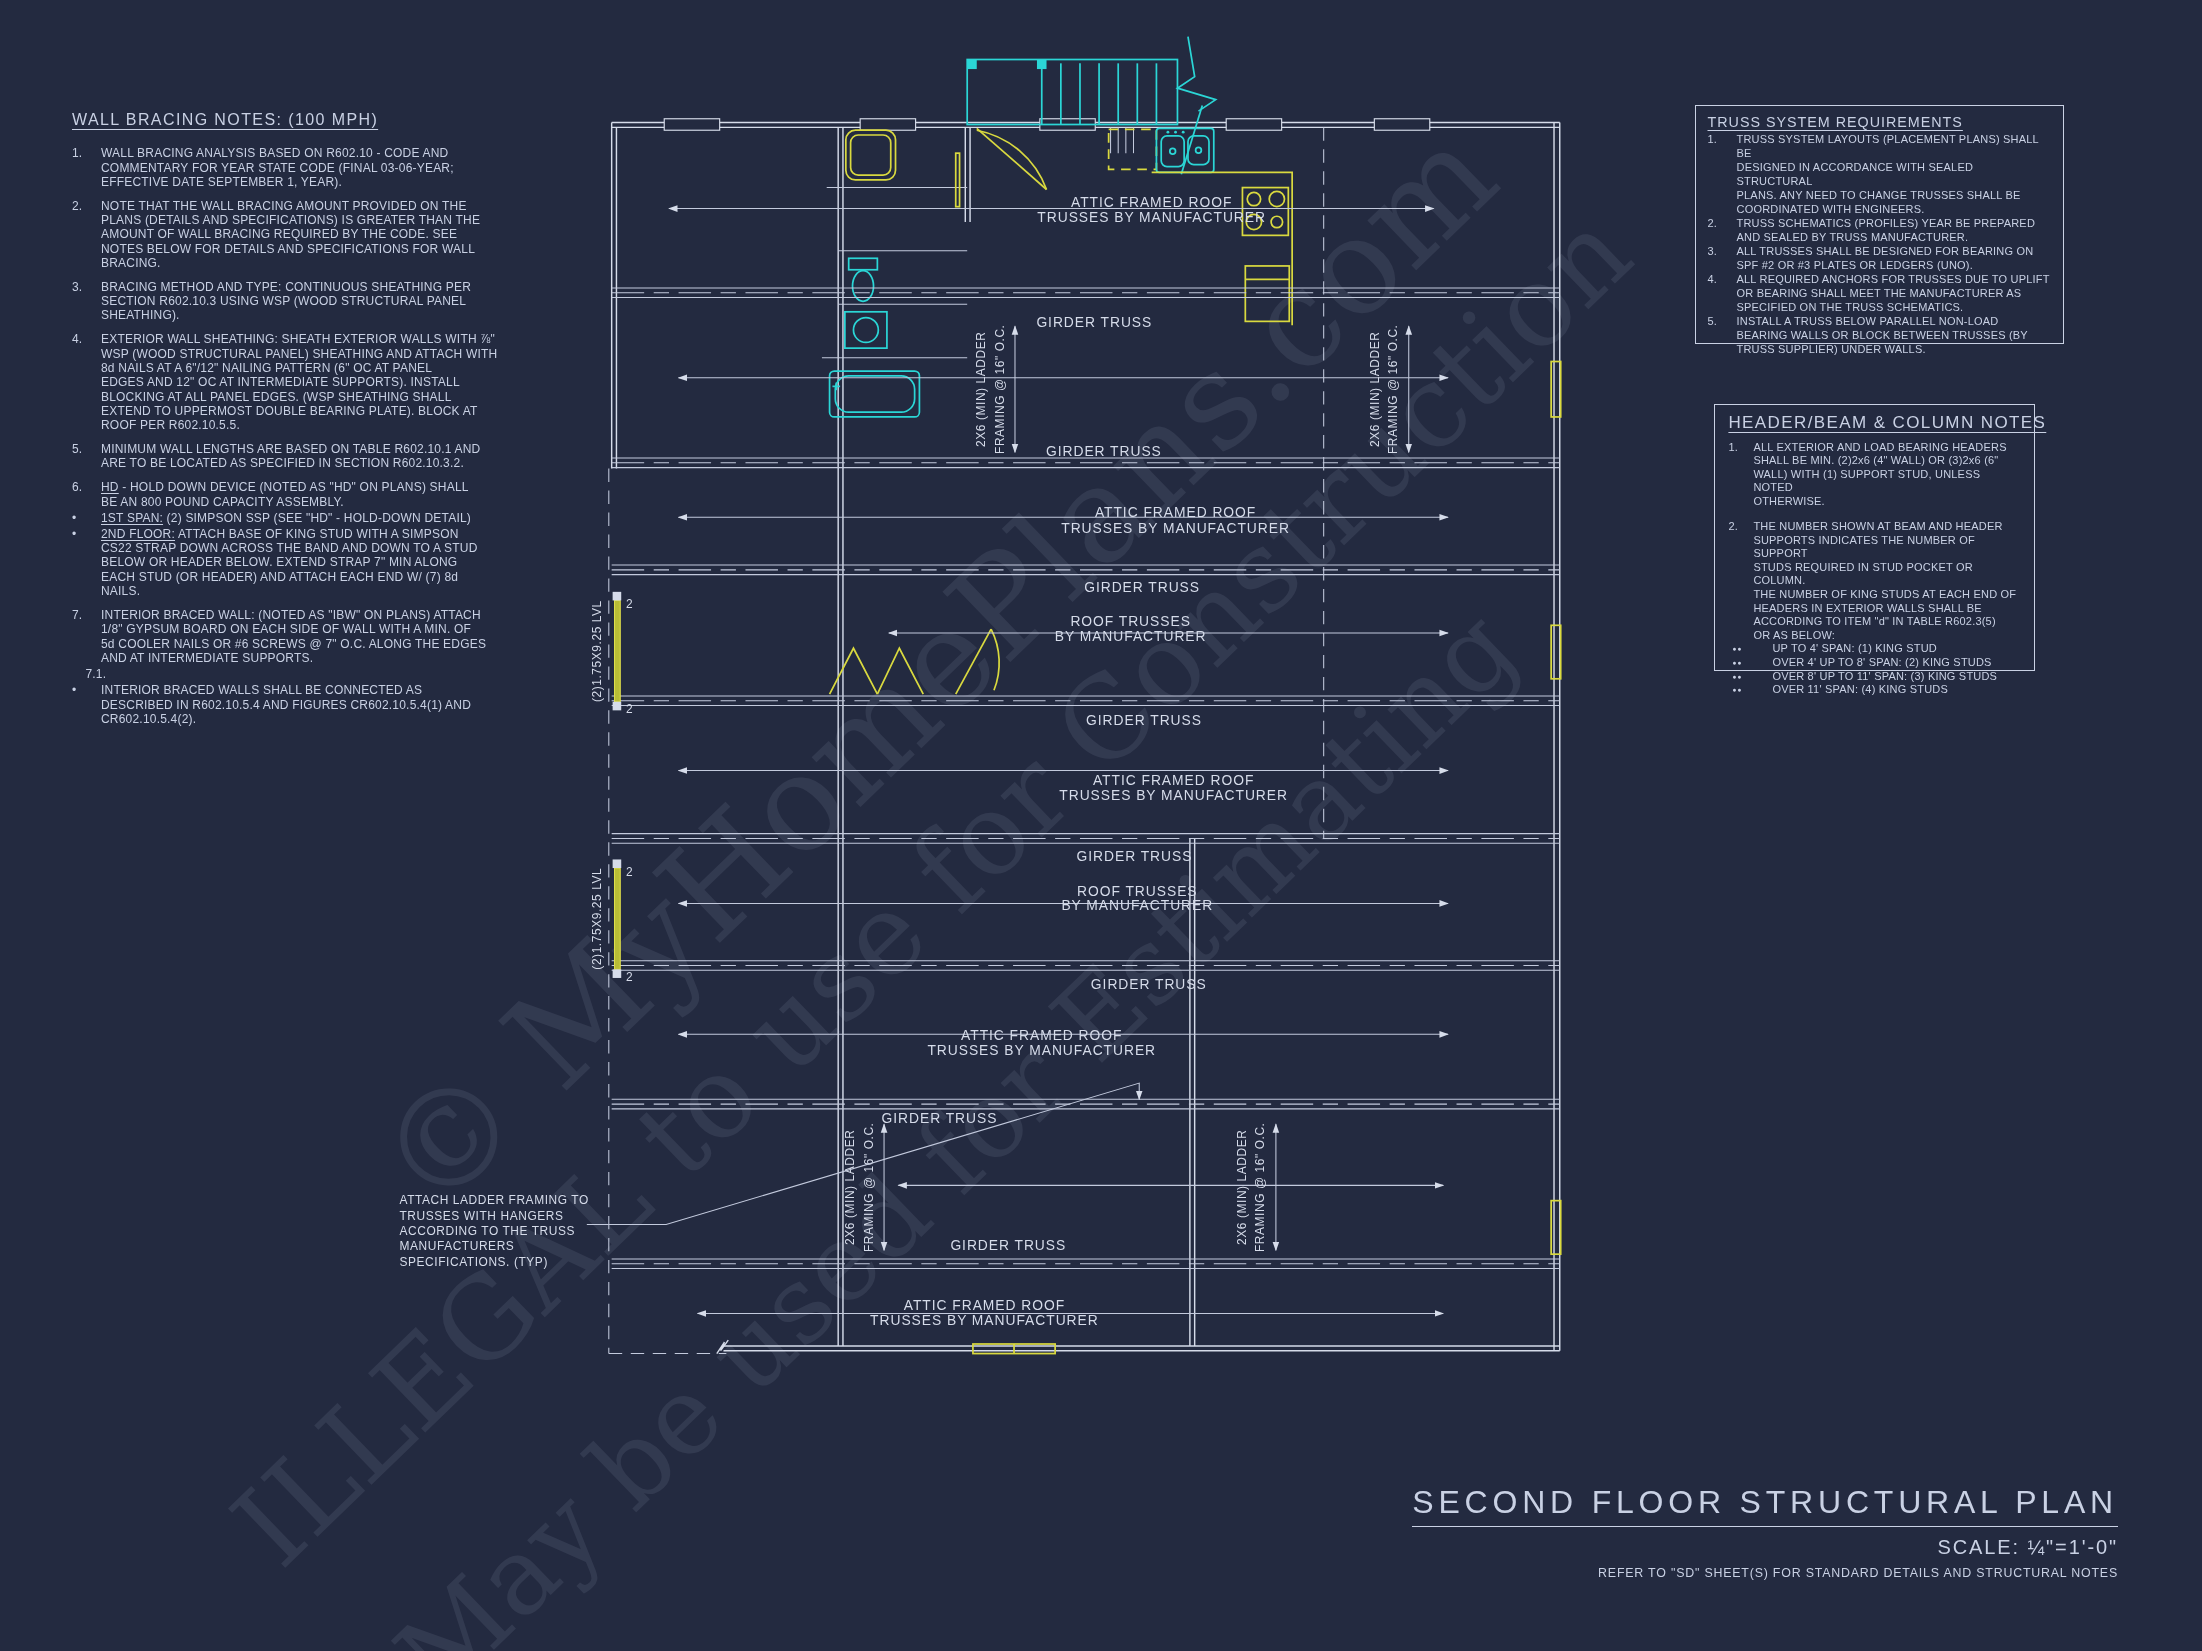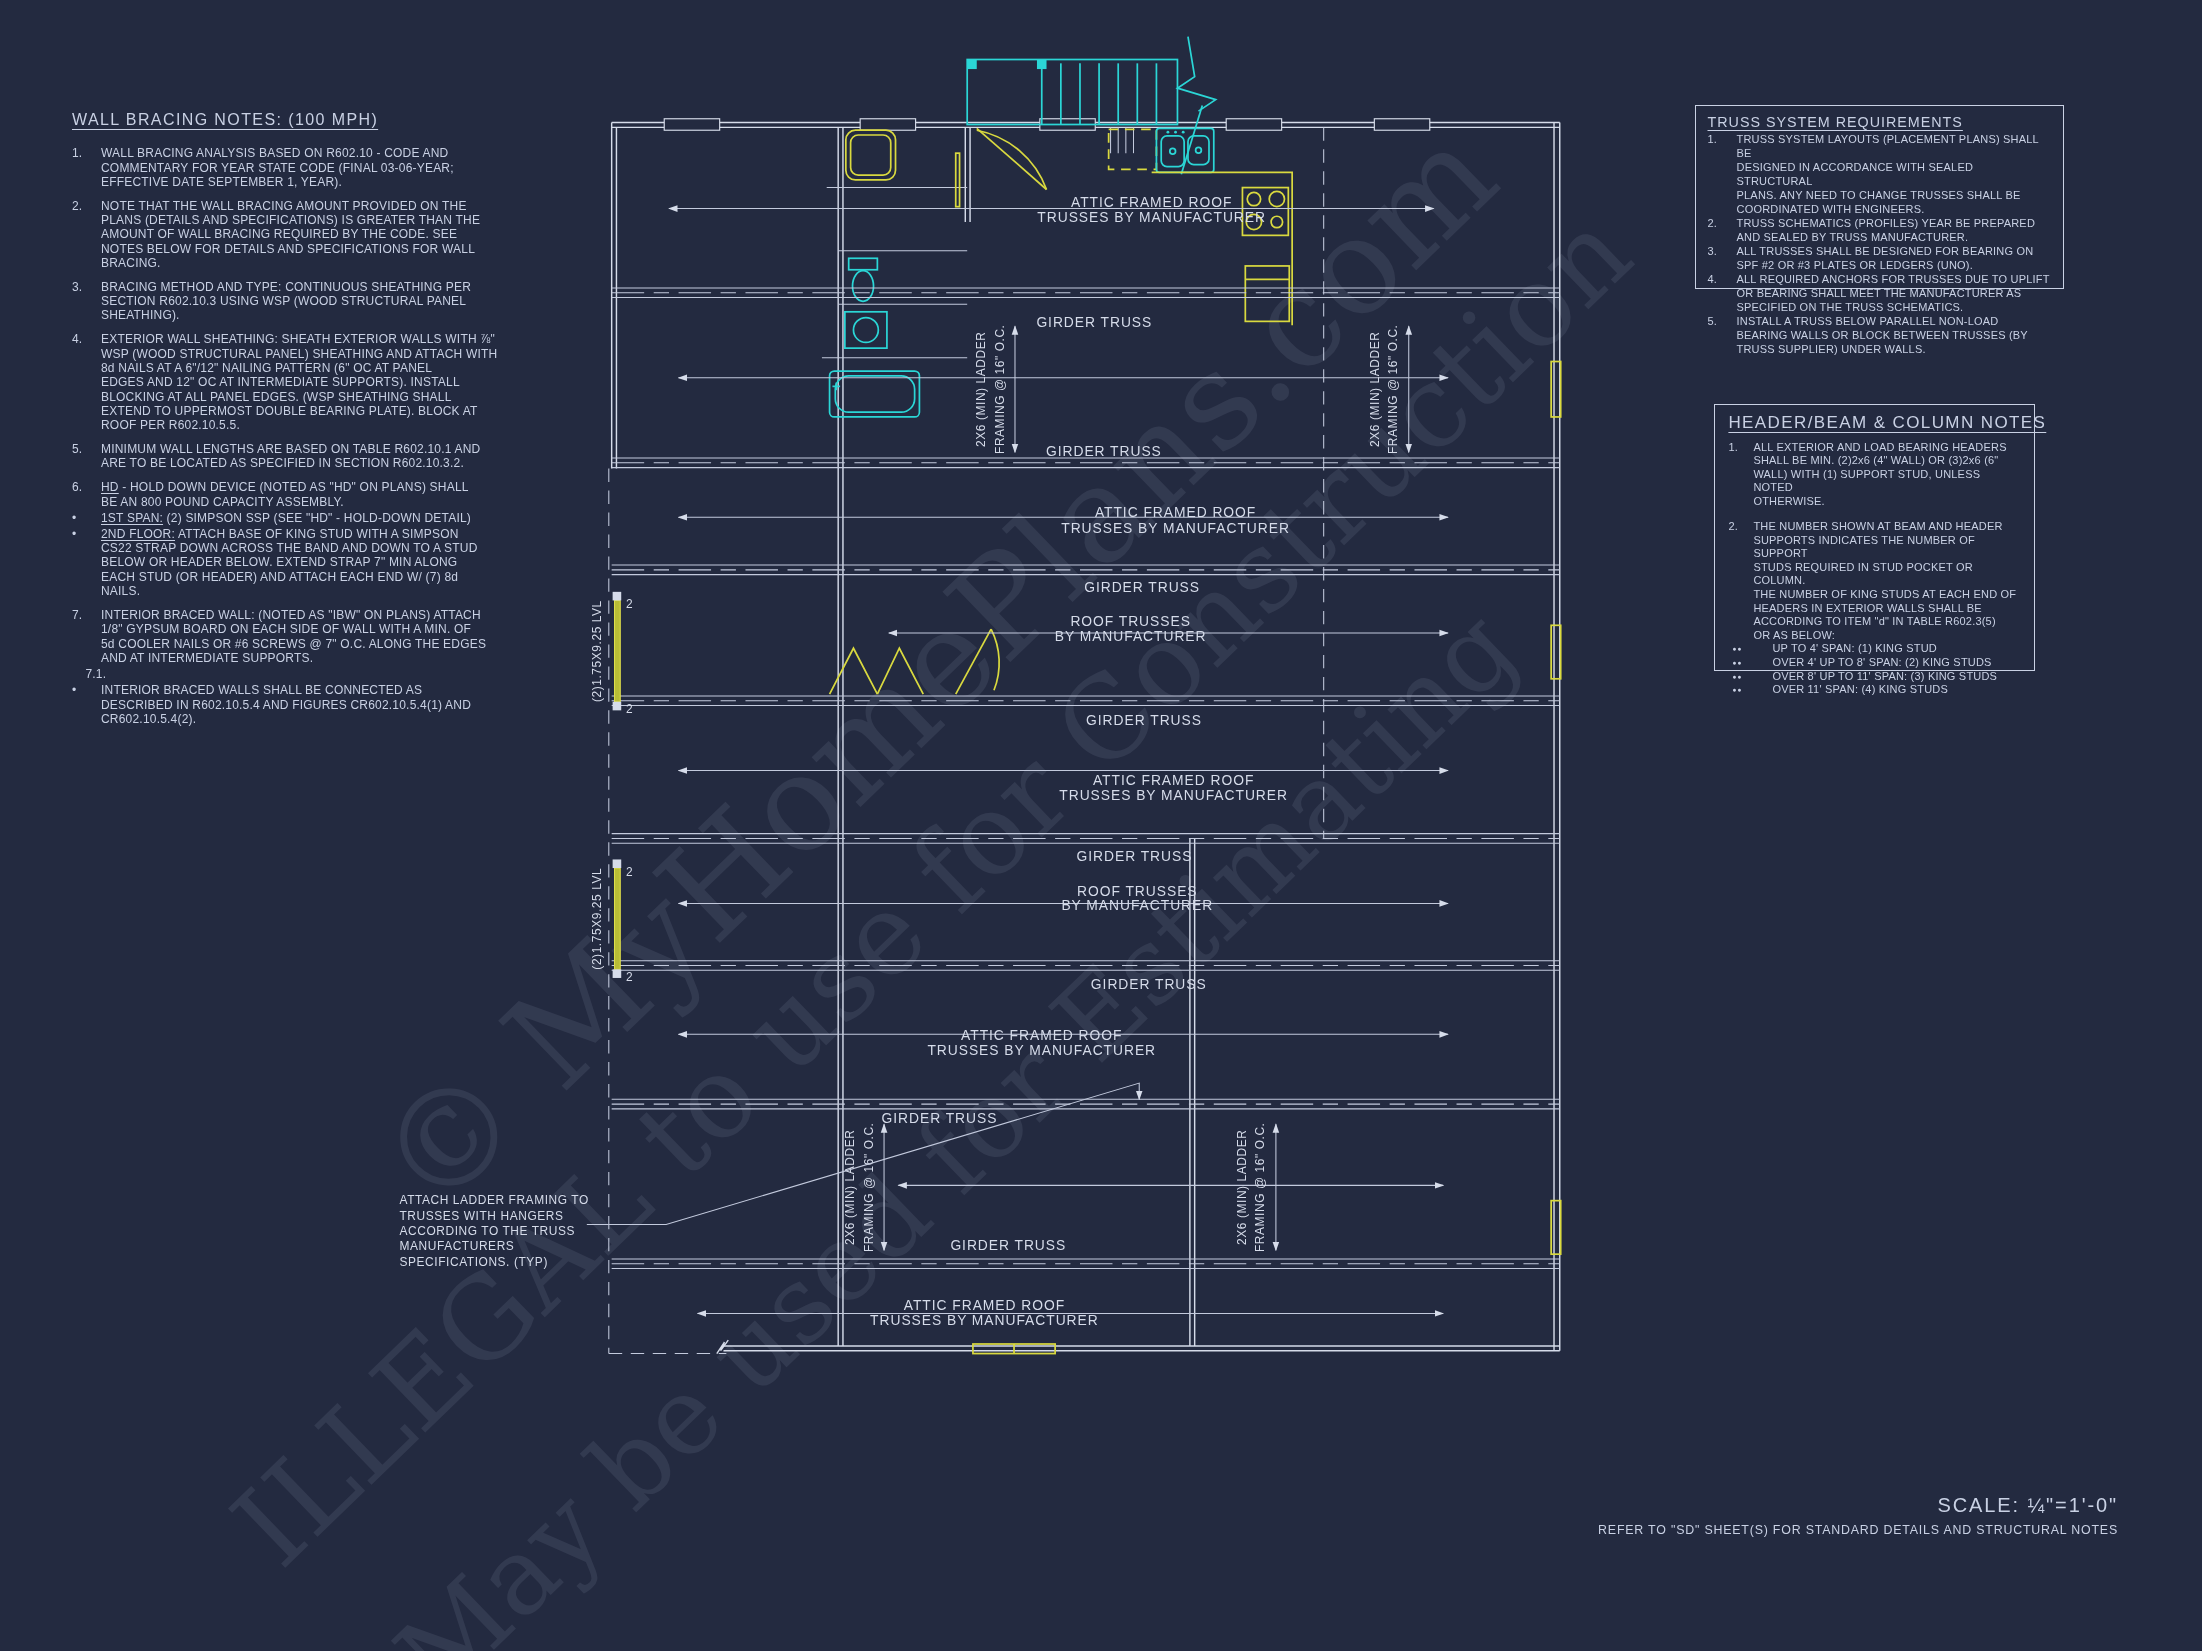--- a/index.html
+++ b/index.html
@@ -17,21 +17,21 @@
   .notes-title{font-size:16px;letter-spacing:1.4px;text-decoration:underline;text-underline-offset:3.8px;
          margin-bottom:19px;white-space:nowrap;}
   .note-row{display:flex;margin-bottom:9.6px;}
   .note-row.tight{margin-bottom:1.9px;}
   .nm{flex:0 0 29px;}
   .note-row.ind1 .nm{flex:0 0 53px;padding-left:13.4px;box-sizing:border-box;}
   .nt{white-space:pre-line;flex:1;}
   .u{text-decoration:underline;text-underline-offset:1.9px;}
   
   .panel{position:absolute;border:1.5px solid #C9D1E4;box-sizing:border-box;}
-  #truss-panel{left:1695px;top:105px;width:369px;height:184px;padding:8.6px 11.5px;font-size:11px;line-height:14px;letter-spacing:0.2px;}
+  #truss-panel{left:1695px;top:105px;width:369px;height:239px;padding:8.6px 11.5px;font-size:11px;line-height:14px;letter-spacing:0.2px;}
   #truss-panel .p-title{font-size:14.3px;letter-spacing:1px;text-decoration:underline;text-underline-offset:2.9px;margin-bottom:3.8px;}
   #header-panel{left:1714px;top:404px;width:321px;height:267px;padding:10.5px 13.4px;font-size:11px;line-height:13.6px;letter-spacing:0.2px;}
   #header-panel .p-title{font-size:17px;letter-spacing:1.4px;text-decoration:underline;text-underline-offset:3.8px;margin-bottom:11.5px;white-space:nowrap;}
   .p-row{display:flex;}
   .p-row .pm{flex:0 0 29px;}
   #header-panel .p-row .pm{flex:0 0 25px;}
   .p-row .pt{white-space:pre-line;flex:1;}
   .p-gap{height:11.5px;}
   .p-bullet .pm{flex:0 0 44px !important;padding-left:3.8px;font-size:6.7px;letter-spacing:1px;line-height:13.4px;box-sizing:border-box;}
   
@@ -464,18 +464,19 @@
         <text class="vl" x="418" y="1260">ATTACH LADDER FRAMING TO</text>
         <text class="vl" x="418" y="1276">TRUSSES WITH HANGERS</text>
         <text class="vl" x="418" y="1292">ACCORDING TO THE TRUSS</text>
         <text class="vl" x="418" y="1308">MANUFACTURERS</text>
         <text class="vl" x="418" y="1324">SPECIFICATIONS. (TYP)</text>
         <polyline class="lnt" points="614,1281 697,1281 1192,1133 1192,1150" marker-end="url(#ah)"></polyline>
       </g>
   </svg>
 
   <div class="titleblock">
+    <div><span class="tb-title">SECOND FLOOR STRUCTURAL PLAN</span></div>
     <div class="tb-scale">SCALE: ¼"=1'-0"</div>
     <div class="tb-refer">REFER TO "SD" SHEET(S) FOR STANDARD DETAILS AND STRUCTURAL NOTES</div>
   </div>
 
 </div>
 
 
 </body></html>

